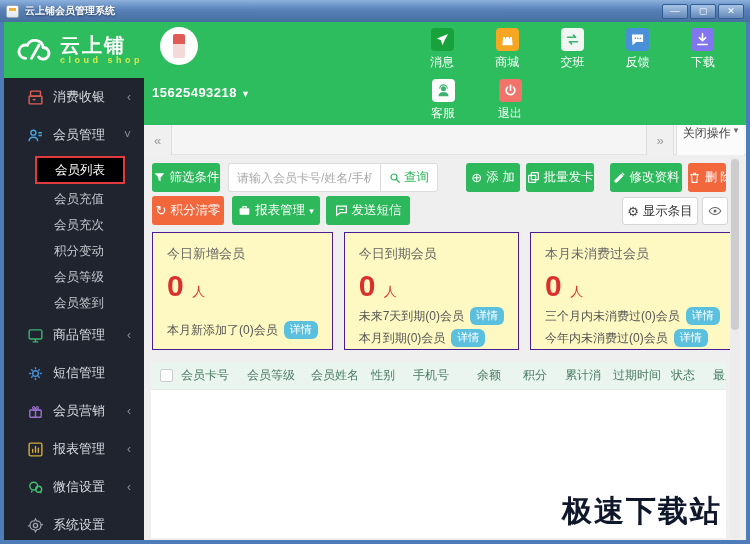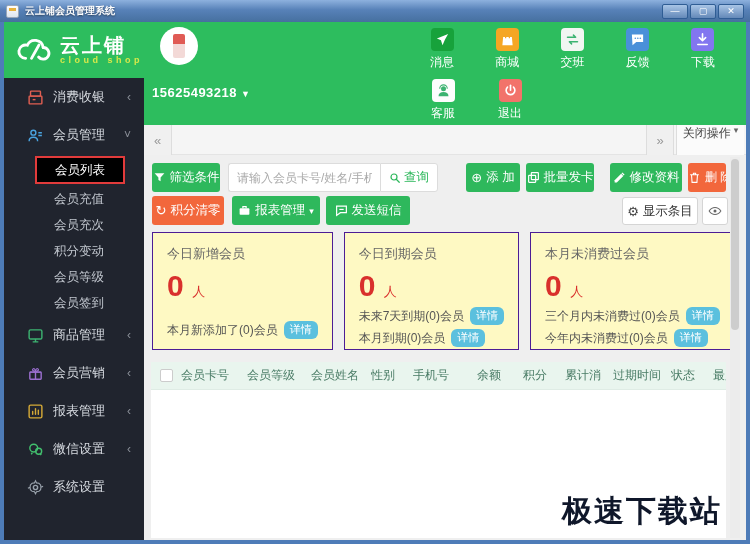--- a/index.html
+++ b/index.html
@@ -272,20 +272,27 @@
     <div class="side-item">
       <svg class="sicon" viewBox="0 0 24 24">
           <rect x="3" y="4" width="18" height="13" rx="2" fill="none" stroke="#3cb371" stroke-width="2"></rect>
           <path d="M12 17v4M8 21h8" stroke="#3cb371" stroke-width="2"></path>
         </svg>
       <span class="slabel">商品管理</span>
       <span class="schev">‹</span>
     </div>
     <div class="side-item">
       <svg class="sicon" viewBox="0 0 24 24">
+          <circle cx="12" cy="12" r="4" fill="none" stroke="#4a90d9" stroke-width="2"></circle>
+          <path d="M12 3v3M12 18v3M3 12h3M18 12h3M6 6l2 2M16 16l2 2M18 6l-2 2M8 16l-2 2" stroke="#4a90d9" stroke-width="2"></path>
+        </svg>
+      <span class="slabel">短信管理</span>
+    </div>
+    <div class="side-item">
+      <svg class="sicon" viewBox="0 0 24 24">
           <rect x="4" y="10" width="16" height="10" rx="1" fill="none" stroke="#9b6fd0" stroke-width="2"></rect>
           <path d="M4 10h16M12 10v10" stroke="#9b6fd0" stroke-width="2"></path>
           <path d="M12 9C8 9 7 6.5 8.5 5.5S12 6 12 9zm0 0c4 0 5-2.5 3.5-3.5S12 6 12 9z" fill="none" stroke="#9b6fd0" stroke-width="1.6"></path>
         </svg>
       <span class="slabel">会员营销</span>
       <span class="schev">‹</span>
     </div>
     <div class="side-item">
       <svg class="sicon" viewBox="0 0 24 24">
           <rect x="3" y="3" width="18" height="18" rx="2" fill="none" stroke="#d4a937" stroke-width="2"></rect>

